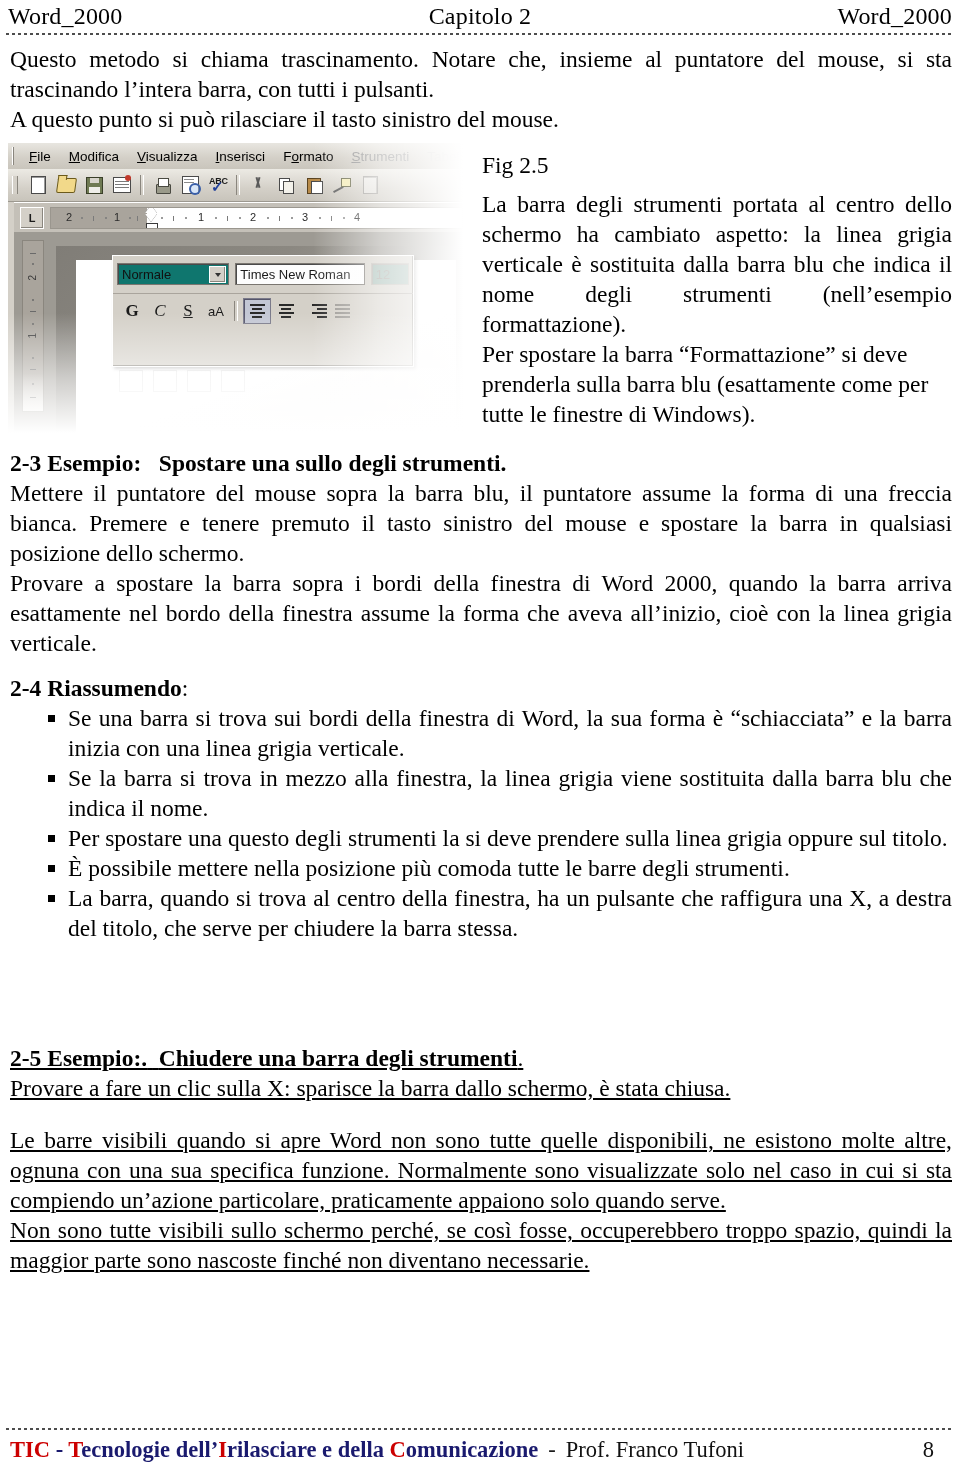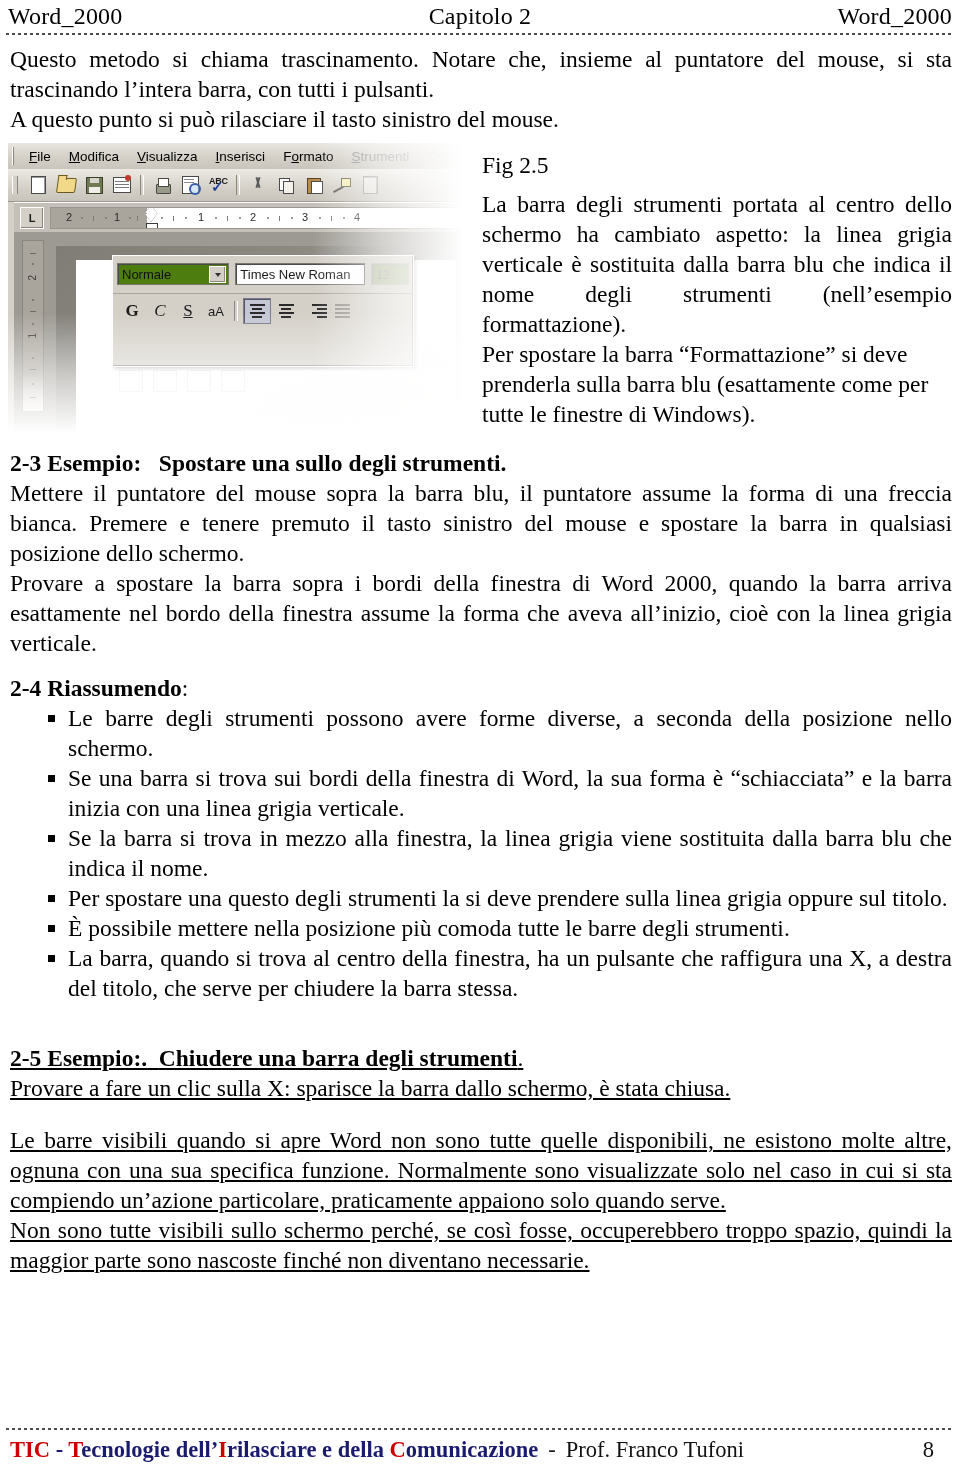--- a/index.html
+++ b/index.html
@@ -550,21 +550,21 @@
   }
   .palette-row1 {
     height: 28px;
     display: flex;
     align-items: center;
     padding: 4px 4px 0 4px;
     gap: 6px;
   }
   .combo {
     height: 20px;
-    background: #4d7c0f;
+    background: #0f766e;
     border: 1px solid #7a7670;
     box-shadow: inset 1px 1px 0 #4a4a4a;
     display: flex;
     align-items: center;
     font-family: "Liberation Sans", sans-serif;
     font-size: 13px;
     color: #111111;
     padding-left: 4px;
     position: relative;
   }
@@ -950,21 +950,20 @@
     </h3>
     <p class="body">Mettere il puntatore del mouse sopra la barra blu, il puntatore assume la forma di una freccia bianca. Premere e tenere premuto il tasto sinistro del mouse e spostare la barra in qualsiasi posizione dello schermo.</p>
     <p class="body">Provare a spostare la barra sopra i bordi della finestra di Word 2000, quando la barra arriva esattamente nel bordo della finestra assume la forma che aveva all’inizio, cioè con la linea grigia verticale.</p>
   </div>
 
   <div class="content" style="top:673px;">
     <h3 class="sect">
       <span class="nb">2-4 Riassumendo</span><span class="thin">:</span>
     </h3>
     <ul class="blist">
-      <li><span class="sq"></span><span>Le barre degli strumenti possono avere forme diverse, a seconda della posizione nello schermo.</span></li>
       <li><span class="sq"></span><span>Se una barra si trova sui bordi della finestra di Word, la sua forma è “schiacciata” e la barra inizia con una linea grigia verticale.</span></li>
       <li><span class="sq"></span><span>Se la barra si trova in mezzo alla finestra, la linea grigia viene sostituita dalla barra blu che indica il nome.</span></li>
       <li><span class="sq"></span><span>Per spostare una questo degli strumenti la si deve prendere sulla linea grigia oppure sul titolo.</span></li>
       <li><span class="sq"></span><span>È possibile mettere nella posizione più comoda tutte le barre degli strumenti.</span></li>
       <li><span class="sq"></span><span>La barra, quando si trova al centro della finestra, ha un pulsante che raffigura una X, a destra del titolo, che serve per chiudere la barra stessa.</span></li>
     </ul>
   </div>
 
   <div class="content" style="top:1043px;text-decoration:underline;">
     <h3 class="sect">

